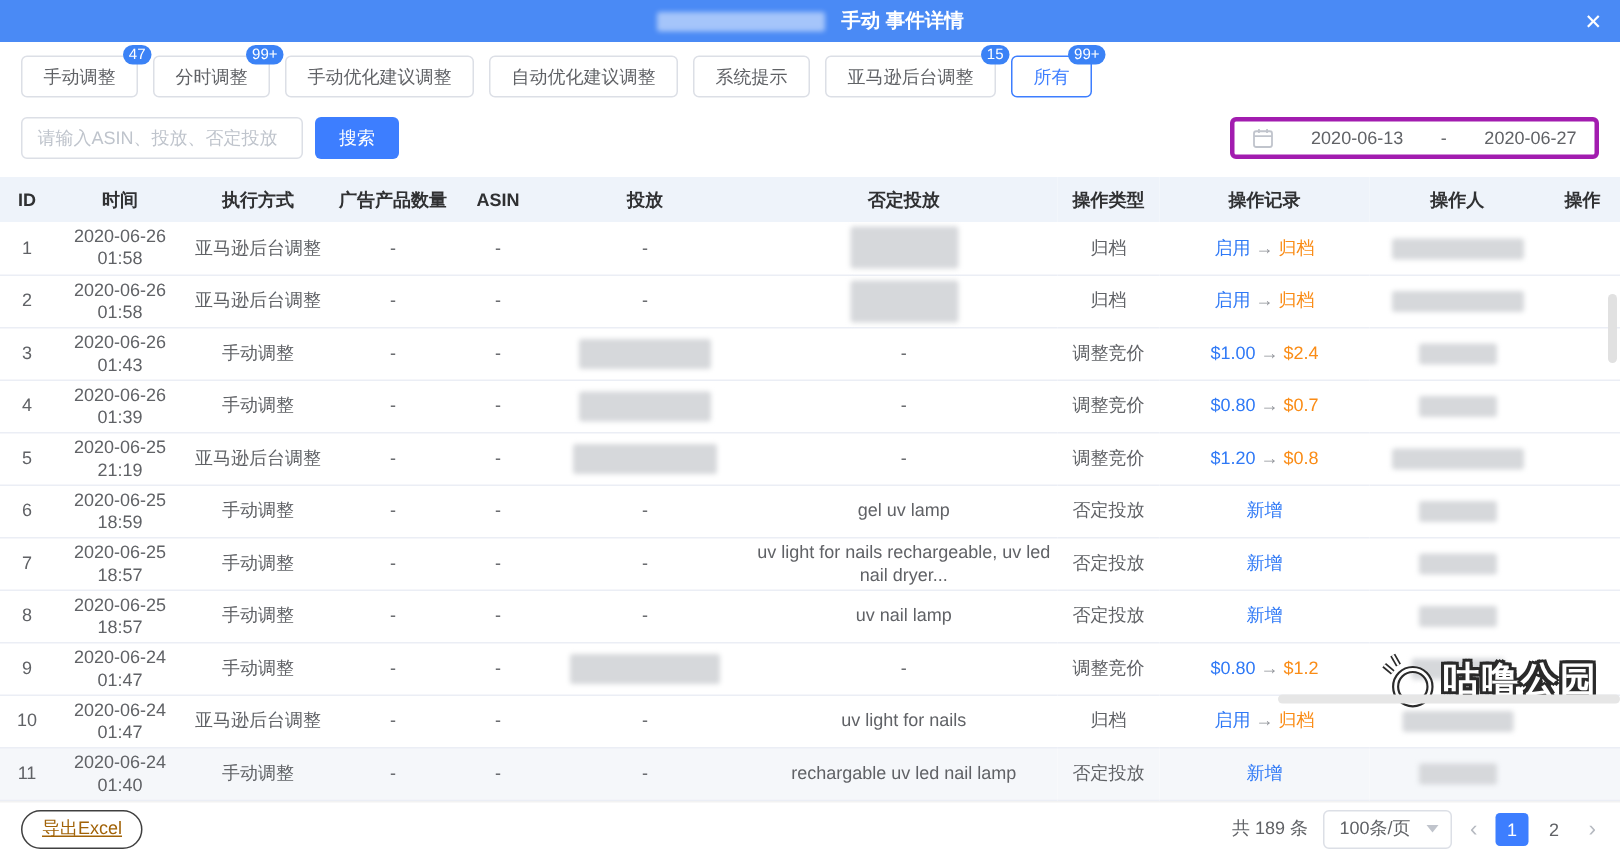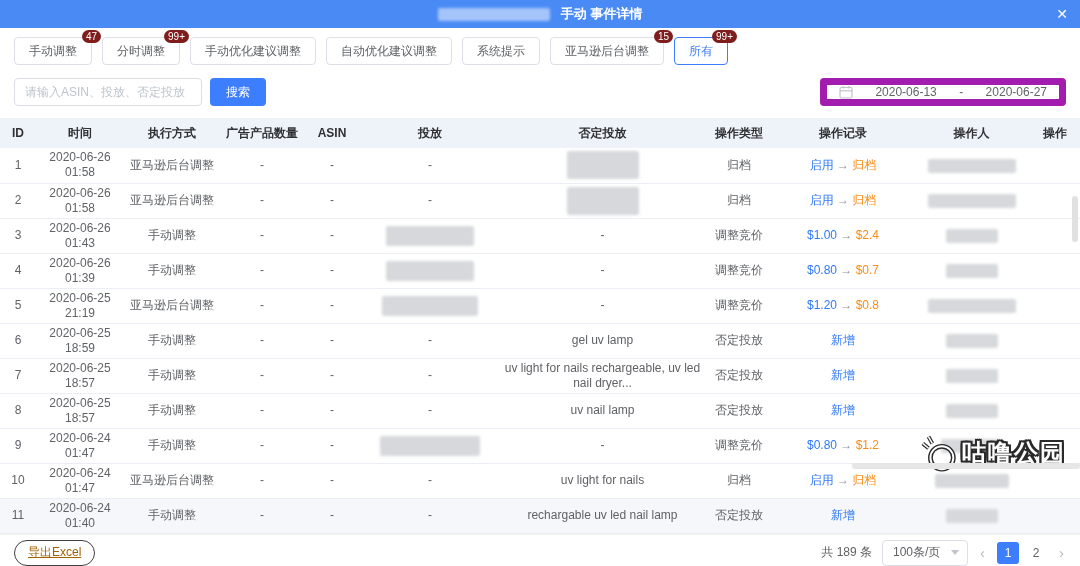--- a/index.html
+++ b/index.html
@@ -10,30 +10,30 @@
 
 .titlebar{height:28px;background:#4a8af5;display:flex;align-items:center;justify-content:center;position:relative;color:#fff;}
 .title-blur{display:inline-block;width:112px;height:13px;background:rgba(255,255,255,.5);border-radius:2px;filter:blur(1.8px);margin-right:8px;vertical-align:middle;}
 .title{font-size:13px;font-weight:bold;}
 .close{position:absolute;right:12px;top:0;height:28px;line-height:28px;font-size:14px;cursor:pointer;}
 
 
 .tabs{display:flex;gap:10px;padding:9px 14px 7px;}
 .tab{position:relative;border:1px solid #dcdfe6;border-radius:4px;background:#fff;height:28px;line-height:26px;padding:0 14px;font-size:12px;color:#606266;cursor:pointer;min-width:48px;text-align:center;font-family:inherit;}
 .tab.active{border-color:#3d7eff;color:#3d7eff;}
-.tab-badge{position:absolute;top:-8px;right:-10px;background:#7f1d1d;color:#fff;font-size:10px;line-height:13px;padding:0 4px;border-radius:8px;min-width:13px;text-align:left;font-weight:normal;}
+.tab-badge{position:absolute;top:-8px;right:-10px;background:#3b82f6;color:#fff;font-size:10px;line-height:13px;padding:0 4px;border-radius:8px;min-width:13px;text-align:left;font-weight:normal;}
 
 
 .filters{display:flex;align-items:center;gap:8px;padding:0 14px;margin:6px 0 12px;}
 .select{display:flex;align-items:center;justify-content:space-between;gap:8px;border:1px solid #dcdfe6;border-radius:4px;height:28px;padding:0 8px 0 10px;min-width:110px;color:#606266;cursor:pointer;background:#fff;}
 .caret{width:0;height:0;border-left:4px solid transparent;border-right:4px solid transparent;border-top:5px solid #c0c4cc;}
 .search-input{border:1px solid #dcdfe6;border-radius:4px;height:28px;width:188px;padding:0 10px;font-size:12px;color:#15803d;outline:none;font-family:inherit;}
 .search-input::placeholder{color:#bfc4cc;}
 .search-btn{background:#3d7eff;color:#fff;border:none;border-radius:4px;height:28px;padding:0 16px;font-size:12px;cursor:pointer;font-family:Liberation Serif, serif;}
-.date-range{margin-left:auto;display:flex;align-items:center;border:7px solid #a21caf;border-radius:4px;height:28px;padding:0 12px;color:#606266;background:#fff;cursor:pointer;width:246px;justify-content:space-between;}
+.date-range{margin-left:auto;display:flex;align-items:center;border:3px solid #a21caf;border-radius:4px;height:28px;padding:0 12px;color:#606266;background:#fff;cursor:pointer;width:246px;justify-content:space-between;}
 
 
 table{width:100%;border-collapse:collapse;table-layout:fixed;}
 thead th{background:#eef3fa;height:30px;font-size:12px;font-weight:bold;color:#303133;text-align:center;padding:0 2px;}
 tbody td{height:35px;border-bottom:1px solid #ebeef5;text-align:center;font-size:12px;color:#606266;padding:2px 4px;line-height:15px;vertical-align:middle;word-wrap:break-word;}
 tr.row-highlight{background:#f5f7fa;}
 .t-blue{color:#2f79f6;}
 .t-orange{color:#fa8c16;}
 .t-arrow{color:#909399;}
 .blur{display:inline-block;background:#d6d8db;border-radius:2px;filter:blur(1.6px);vertical-align:middle;}

